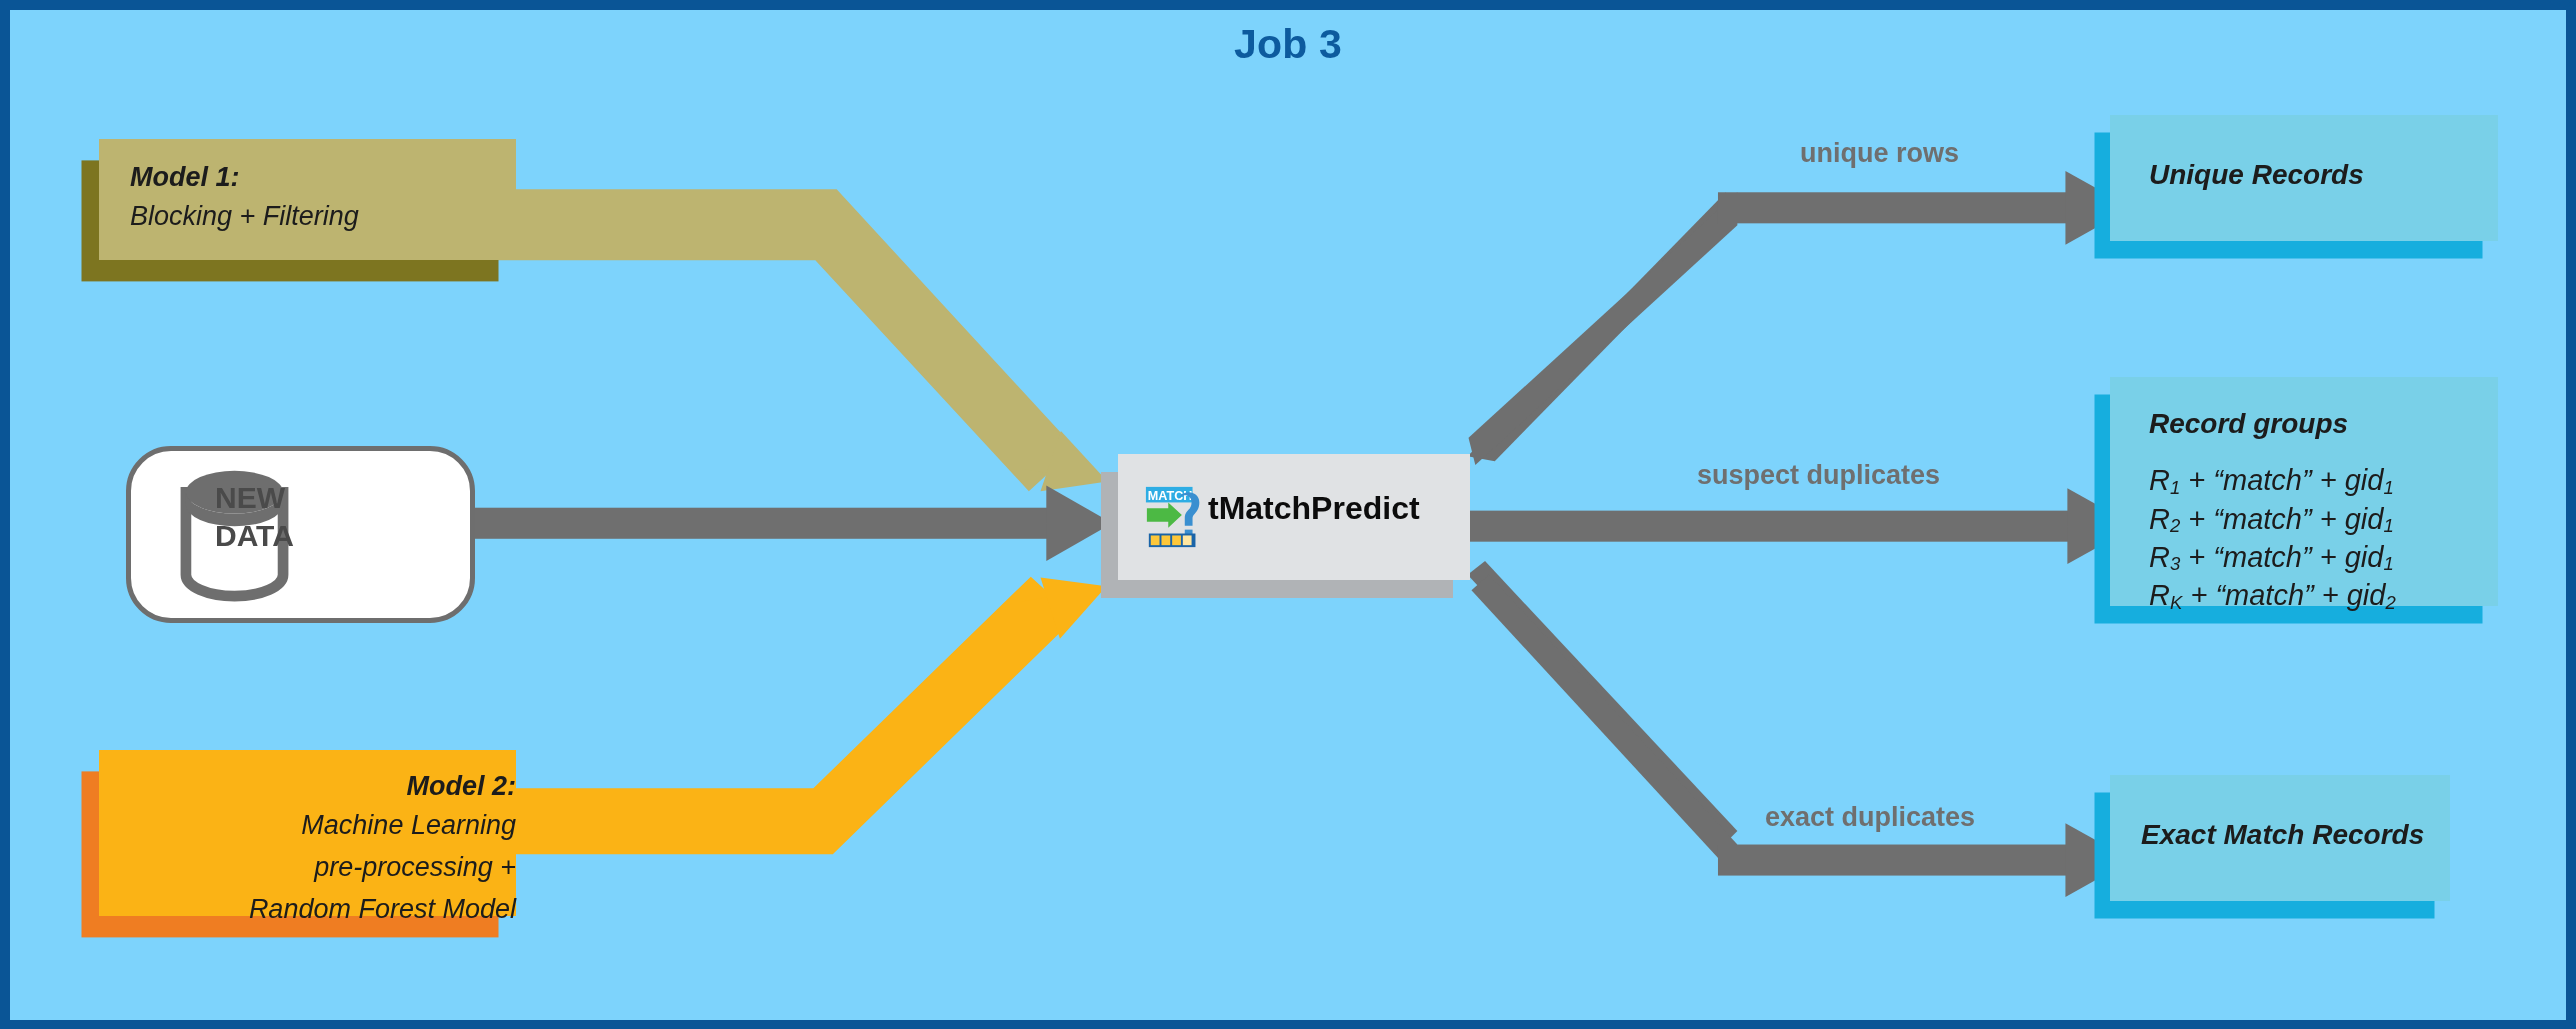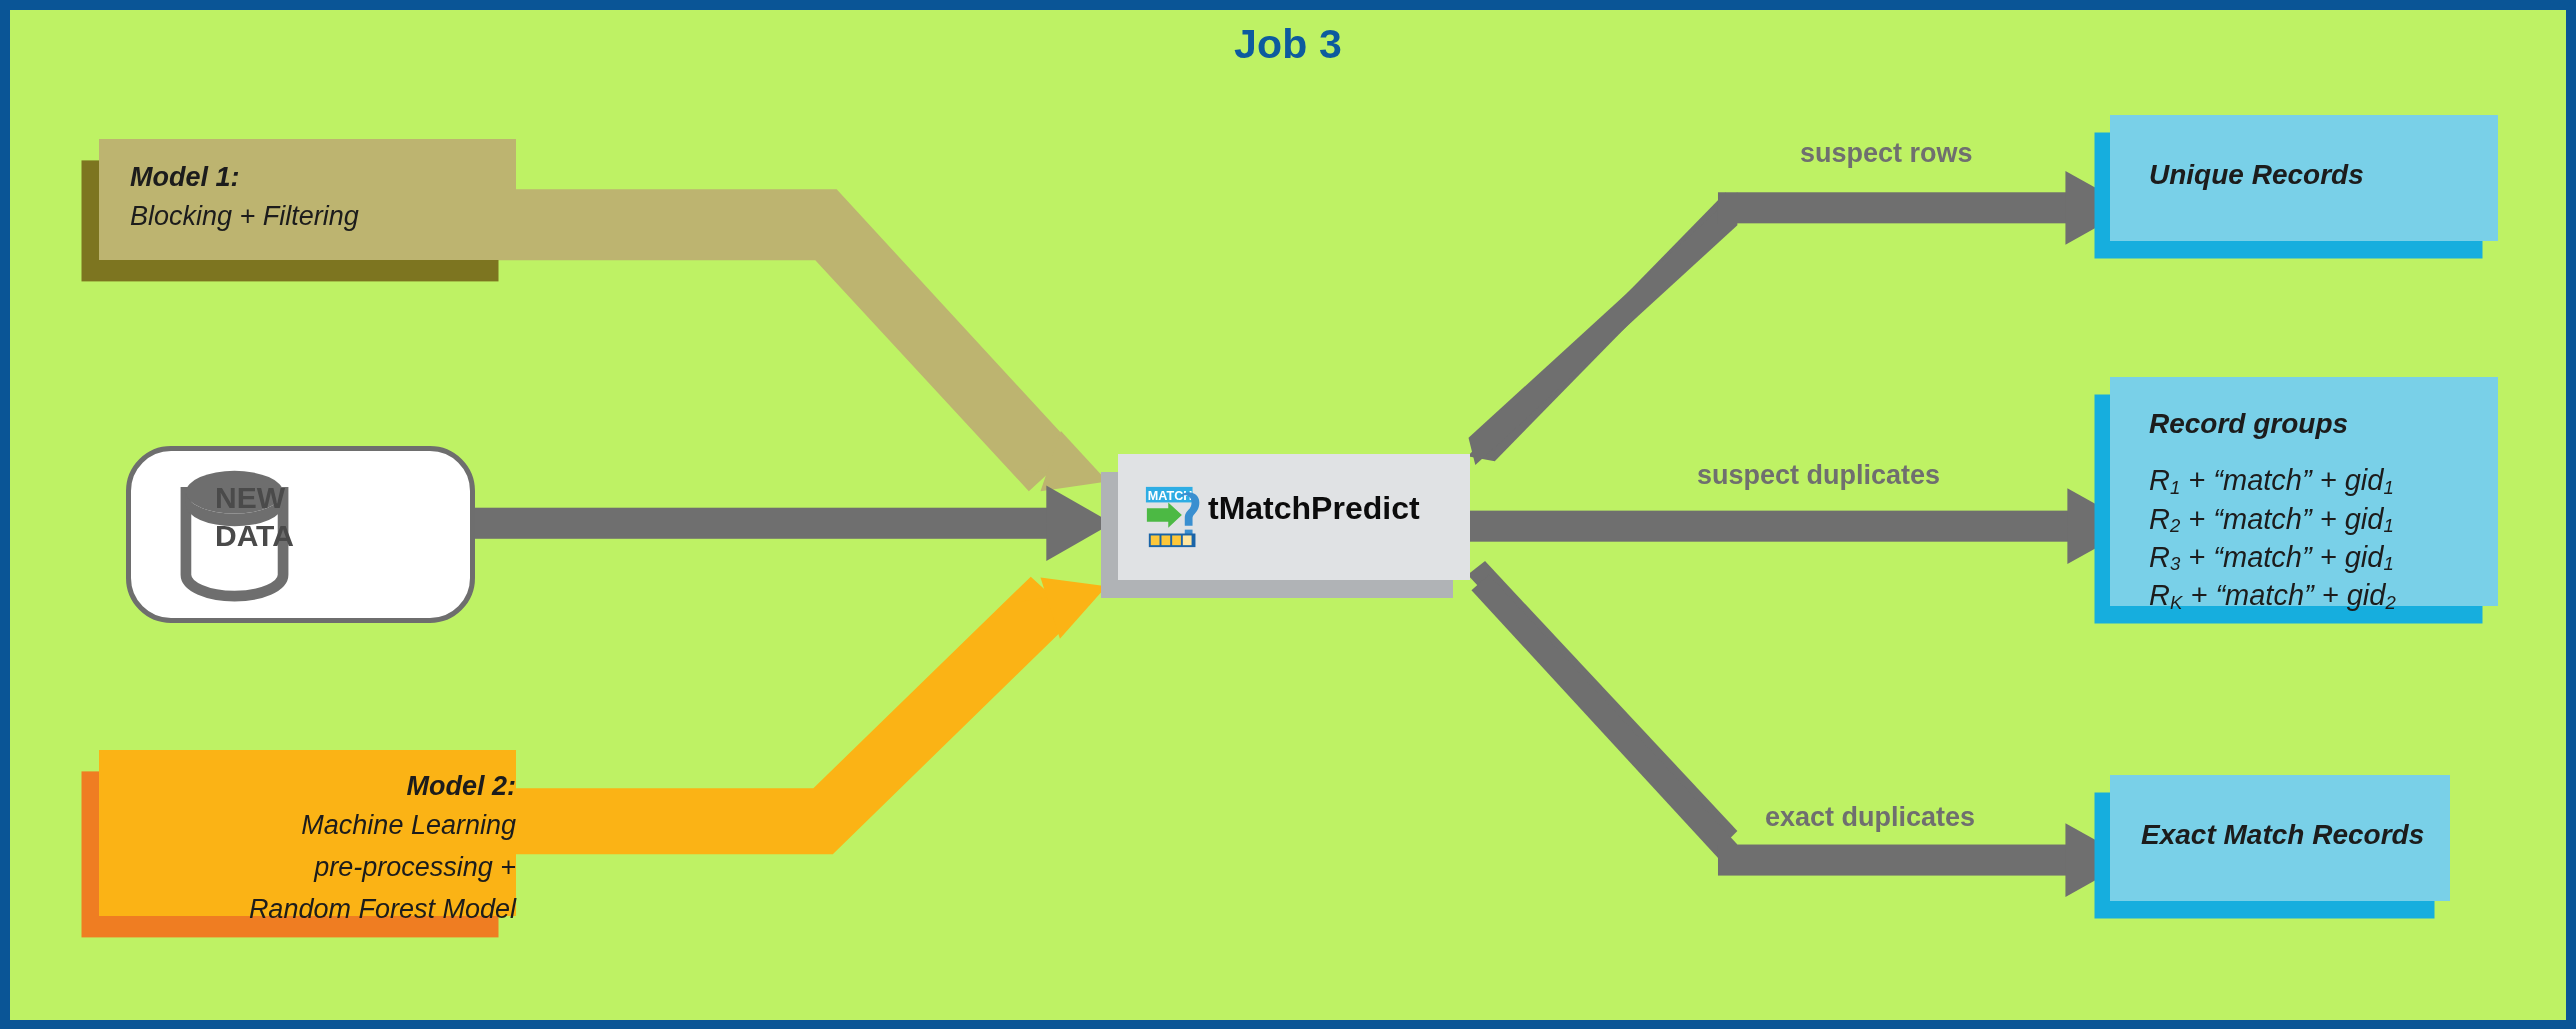--- a/index.html
+++ b/index.html
@@ -7,21 +7,21 @@
     padding: 0;
     background: #ffffff;
   }
   body {
     font-family: "Liberation Sans", sans-serif;
   }
   #canvas {
     position: relative;
     width: 2576px;
     height: 1030px;
-    background: #bef264;
+    background: #7dd3fc;
     overflow: hidden;
   }
   
   #frame {
     position: absolute;
     left: 0; top: 0;
     width: 2576px; height: 1030px;
     box-sizing: border-box;
     border: 10.7px solid #0a5596;
     pointer-events: none;
@@ -276,21 +276,21 @@
     <rect x="43" y="48" width="8" height="8" fill="#3a8fd0"></rect>
     <path d="M 4 26 L 26 26 L 26 20 L 40 33 L 26 46 L 26 40 L 4 40 Z" fill="#4cb944"></path>
     <rect x="6" y="52" width="48" height="14" fill="#1a64a8"></rect>
     <rect x="8" y="54" width="9" height="10" fill="#fdc73a"></rect>
     <rect x="19" y="54" width="9" height="10" fill="#fdc73a"></rect>
     <rect x="30" y="54" width="9" height="10" fill="#fdc73a"></rect>
     <rect x="41" y="54" width="9" height="10" fill="#ffe6a0"></rect>
   </svg>
   <div id="node-label">tMatchPredict</div>
 
-  <div class="edge-label" style="left:1800px; top:138px;">suspect rows</div>
+  <div class="edge-label" style="left:1800px; top:138px;">unique rows</div>
   <div class="edge-label" style="left:1697px; top:460px;">suspect duplicates</div>
   <div class="edge-label" style="left:1765px; top:802px;">exact duplicates</div>
 
   <div class="sbox out" id="out-unique" style="left:2110px; top:115px; width:388px; height:126px;">
     <div class="shadow" style="background:#16aede;"></div>
     <div class="face" style="background:#79d0e8;"></div>
     <div class="content" style="padding:44px 0 0 39px;">
       <div class="out-title">Unique Records</div>
     </div>
   </div>

